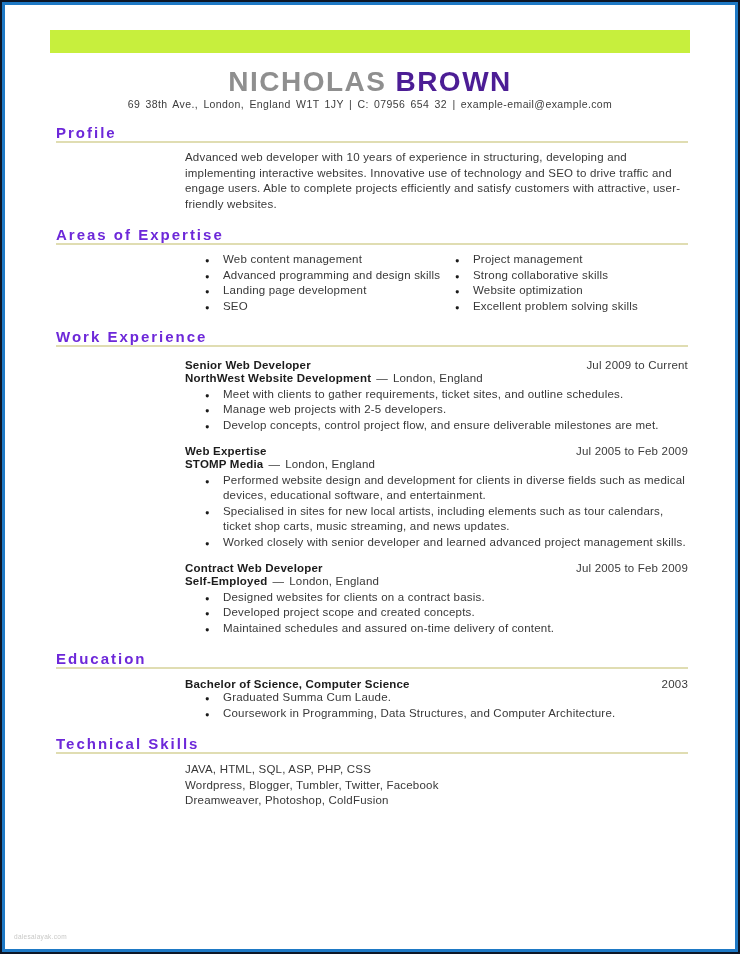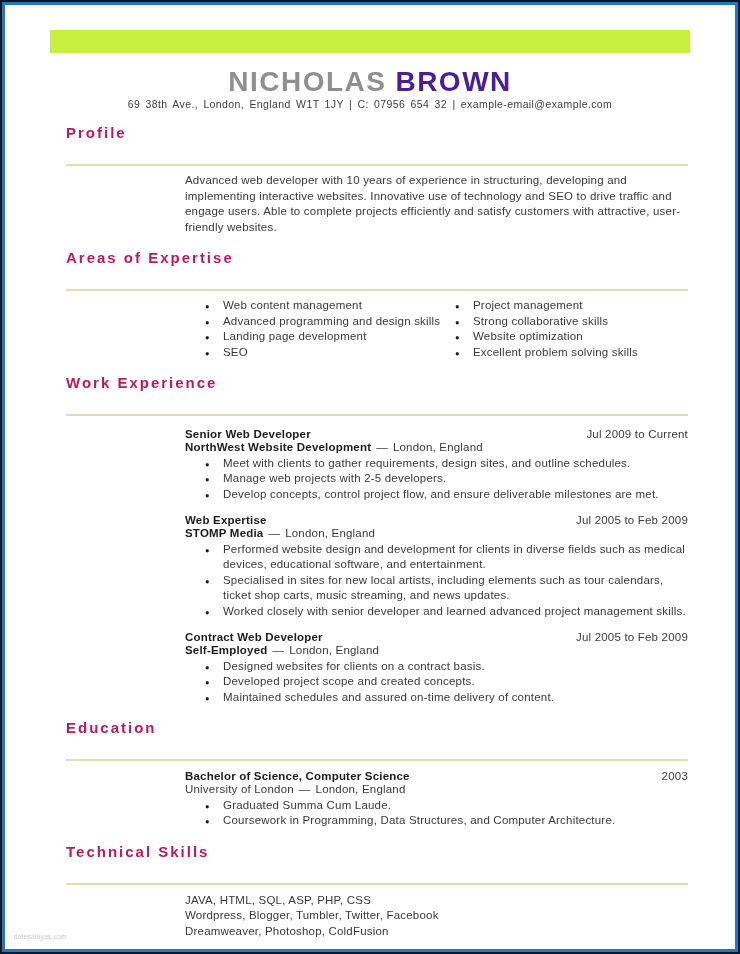--- a/index.html
+++ b/index.html
@@ -31,22 +31,22 @@
   }
   .name .first { color: #8f8f8f; margin-right: 9px; margin-top: 44px; }
   .name .last  { color: #4c1d95; }
   .contact {
     margin-top: 0;
     font-size: 10.5px; color: #3c3c3c;
     letter-spacing: 0.4px; word-spacing: 2px;
   }
   h2.sec-title {
     font-size: 15px; font-weight: bold;
-    color: #be185d; letter-spacing: 2px;
-    margin: 14px 0 0 14px; padding-bottom: 23px;
+    color: #6d28d9; letter-spacing: 2px;
+    margin: 14px 0 0 4px; padding-bottom: 0;
     border-bottom: 2px solid #e0ddb2;
   }
   .indent { margin-left: 133px; }
   .body-txt { font-size: 11.5px; line-height: 15.5px; letter-spacing: 0.2px; }
   .profile-text { margin-top: 7px; max-width: 505px; }
   .cols { display: flex; margin-top: 7px; }
   .cols .col-left  { width: 250px; }
   .cols .col-right { flex: 1; }
   ul.bullets { list-style: none; margin: 0; padding: 0; }
   ul.bullets li {
@@ -117,21 +117,21 @@
 
     <div class="indent job">
       <div class="job-head">
         <span class="b job-title">Senior Web Developer</span>
         <span class="job-date">Jul 2009 to Current</span>
       </div>
       <div class="job-co">
         <span class="b">NorthWest Website Development</span><span class="dash">—</span><span>London, England</span>
       </div>
       <ul class="bullets">
-        <li>Meet with clients to gather requirements, design sites, and outline schedules.</li>
+        <li>Meet with clients to gather requirements, ticket sites, and outline schedules.</li>
         <li>Manage web projects with 2-5 developers.</li>
         <li>Develop concepts, control project flow, and ensure deliverable milestones are met.</li>
       </ul>
     </div>
 
     <div class="indent job">
       <div class="job-head">
         <span class="b job-title">Web Expertise</span>
         <span class="job-date">Jul 2005 to Feb 2009</span>
       </div>
@@ -161,23 +161,20 @@
     </div>
   </section>
 
   <section>
     <h2 class="sec-title">Education</h2>
     <div class="indent edu-block">
       <div class="edu-head">
         <span class="b edu-degree">Bachelor of Science, Computer Science</span>
         <span class="edu-year">2003</span>
       </div>
-      <div class="edu-school">
-        <span>University of London</span><span class="dash">—</span><span>London, England</span>
-      </div>
       <ul class="bullets">
         <li>Graduated Summa Cum Laude.</li>
         <li>Coursework in Programming, Data Structures, and Computer Architecture.</li>
       </ul>
     </div>
   </section>
 
   <section>
     <h2 class="sec-title">Technical Skills</h2>
     <div class="indent skills-lines">

